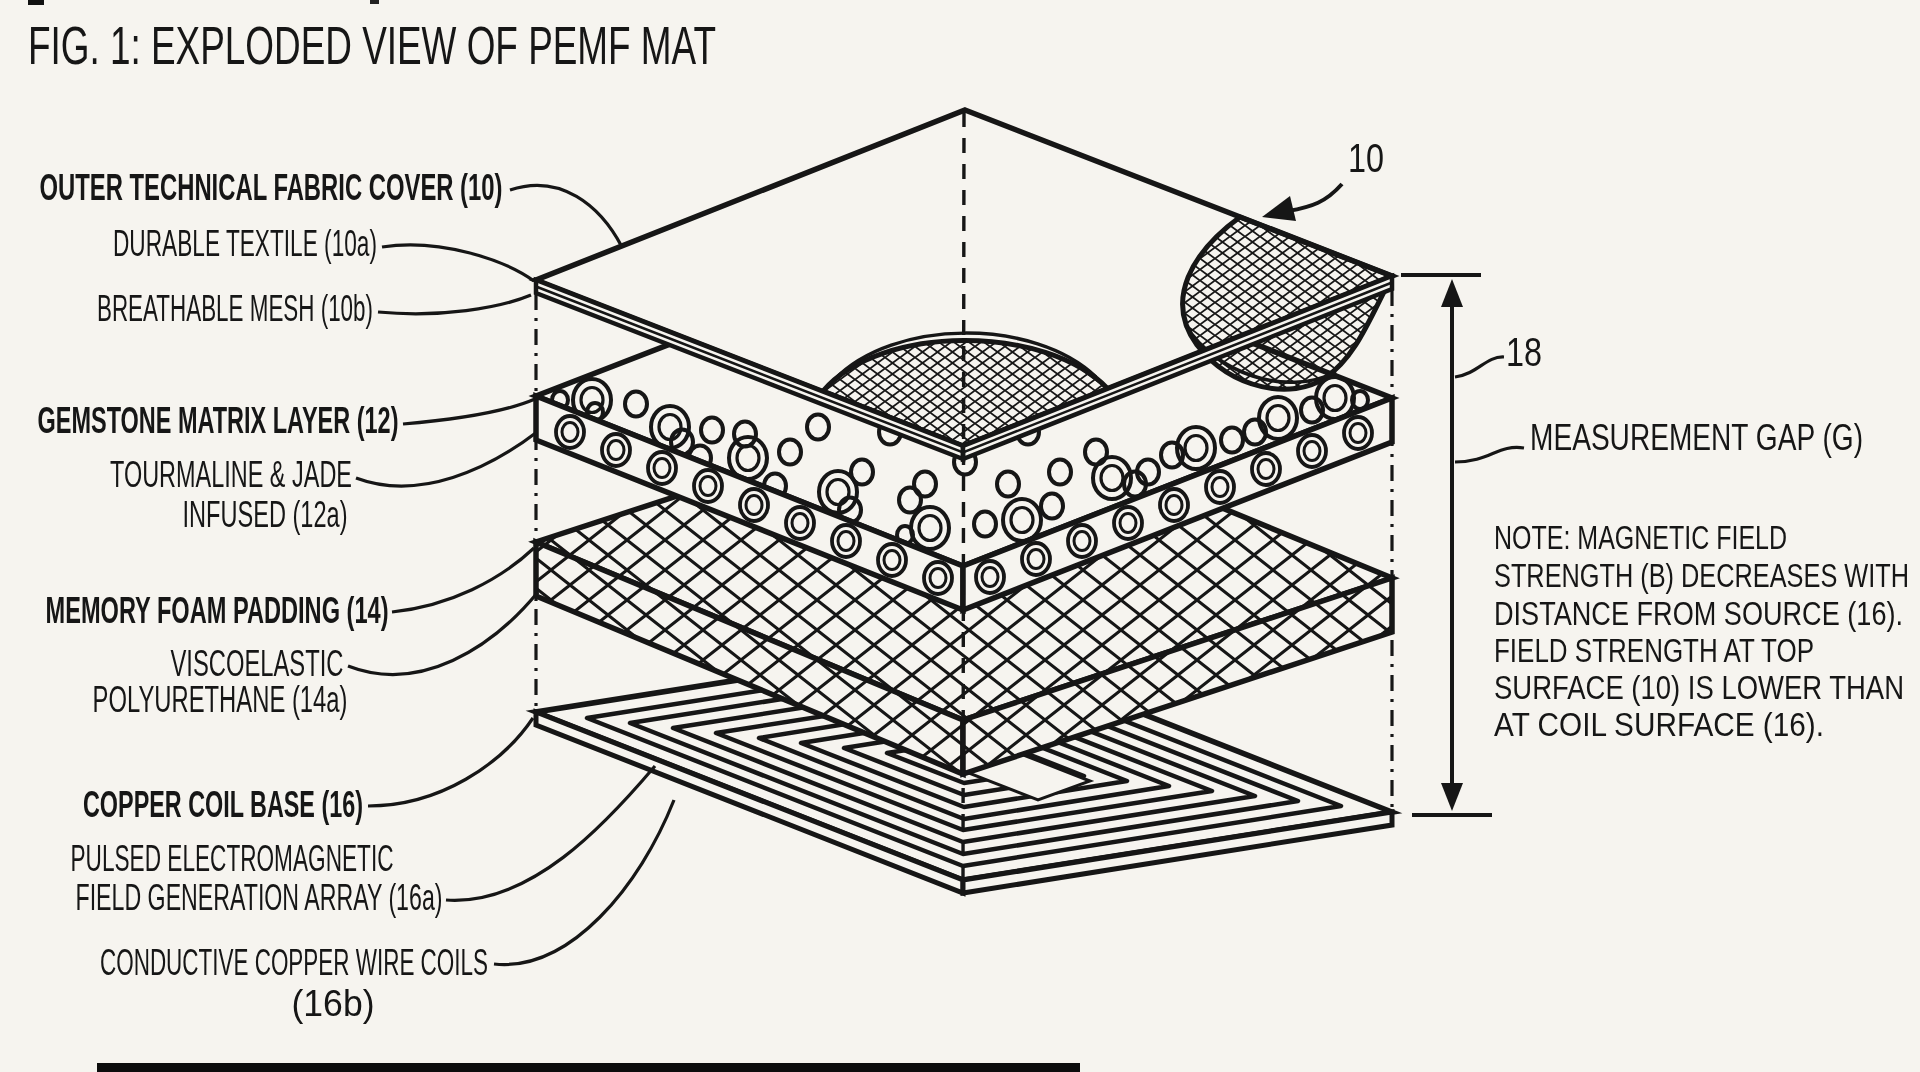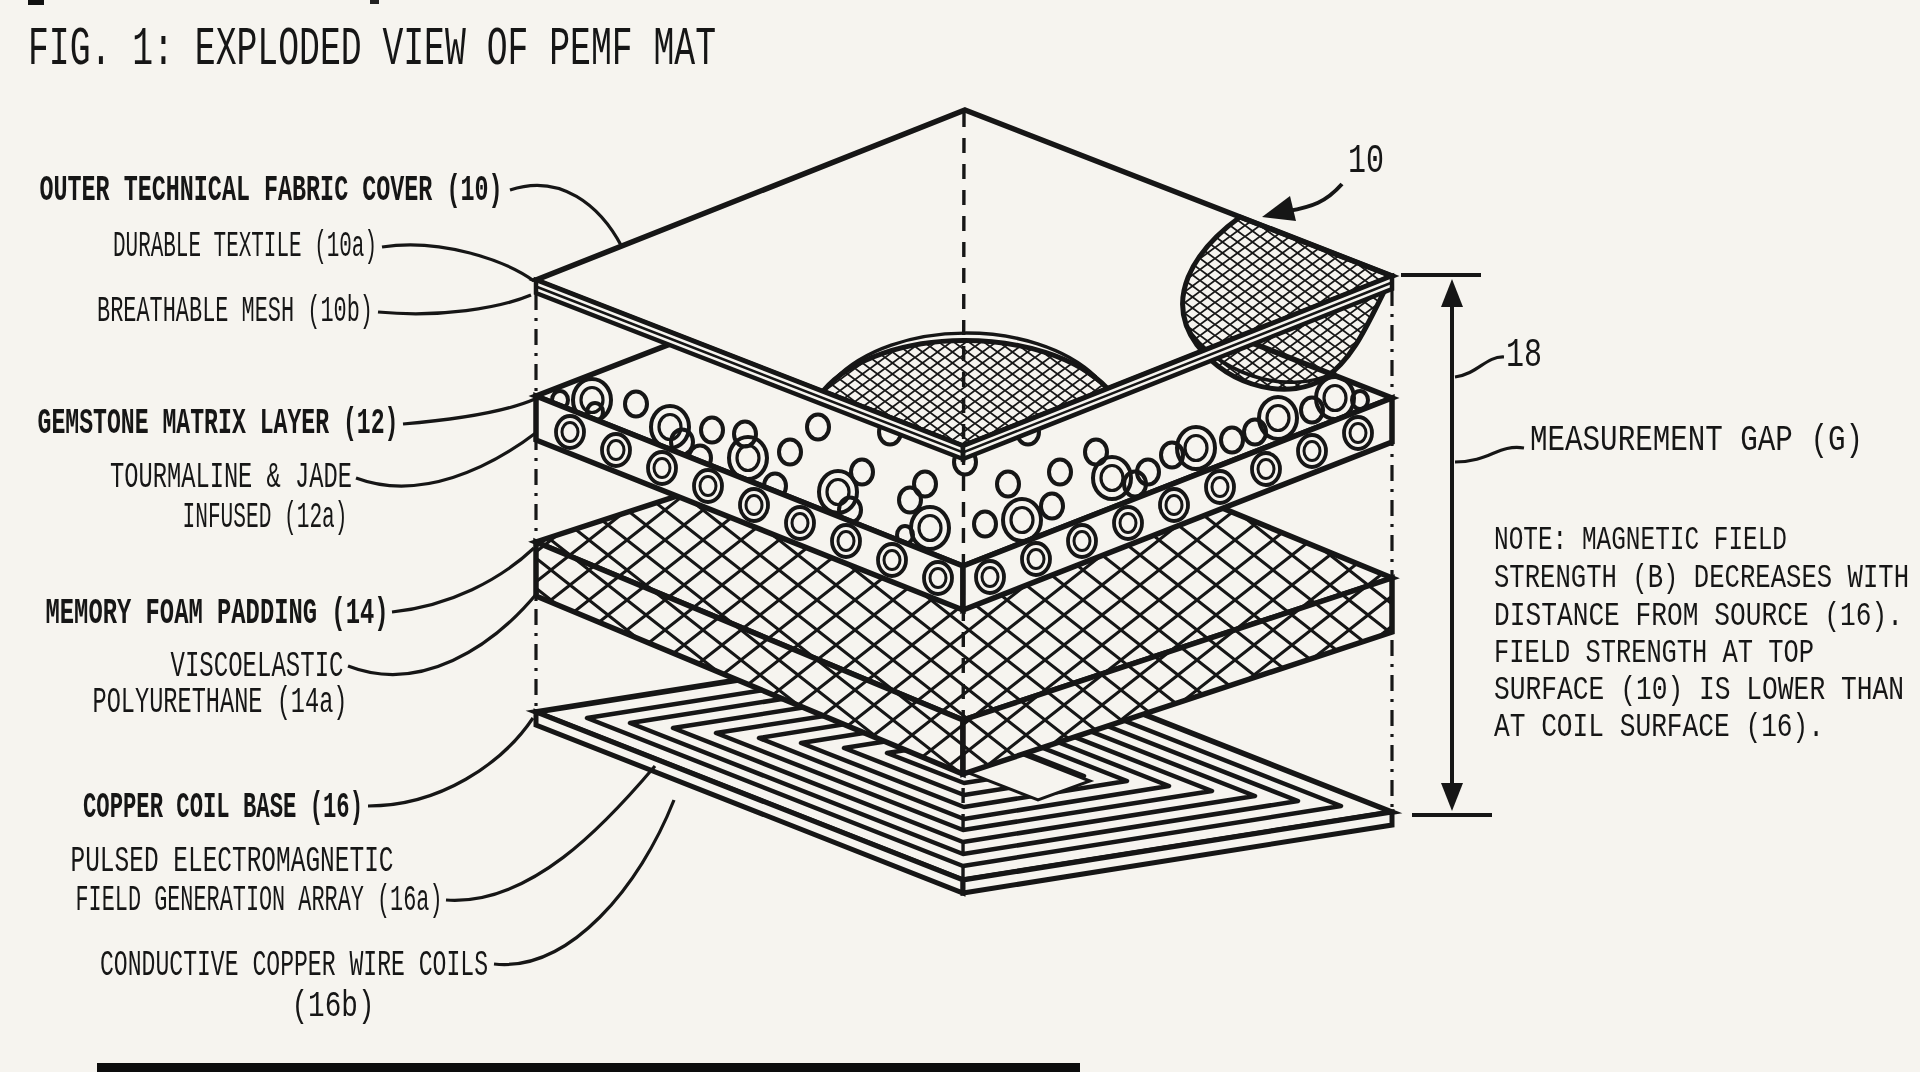--- a/index.html
+++ b/index.html
@@ -1,18 +1,18 @@
 <!DOCTYPE html>
 <html><head>
 <meta charset="utf-8">
 <style>
   html,body{margin:0;padding:0;background:#e9e7e2;}
   .stage{
     position:relative;width:1920px;height:1072px;background:#f6f4ef;
-    font-family:Liberation Mono, monospace;overflow:hidden;
+    font-family:Liberation Sans, sans-serif;overflow:hidden;
   }
   svg{display:block;}
   text{fill:#161616;}
   .t-title{font-size:54px;font-weight:normal;letter-spacing:0px;}
   .t-main{font-size:36px;font-weight:bold;}
   .t-sub{font-size:36px;font-weight:normal;}
   .t-ref{font-size:40px;font-weight:normal;}
   .t-note{font-size:34px;font-weight:normal;}
 </style>
 </head>

